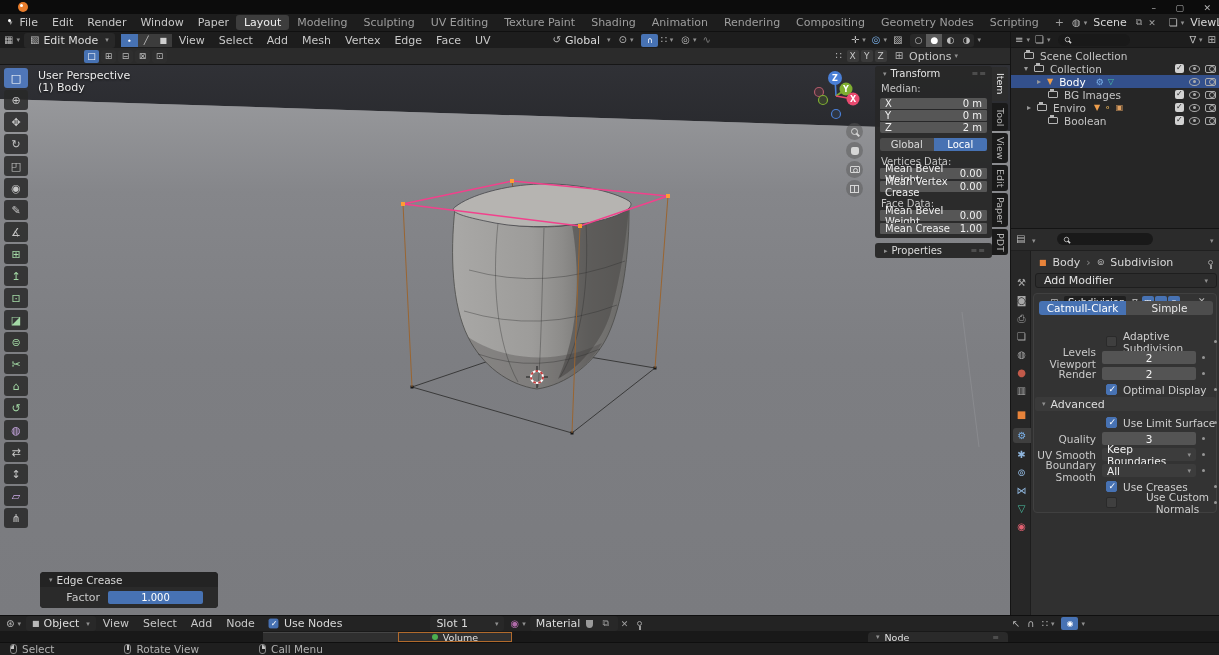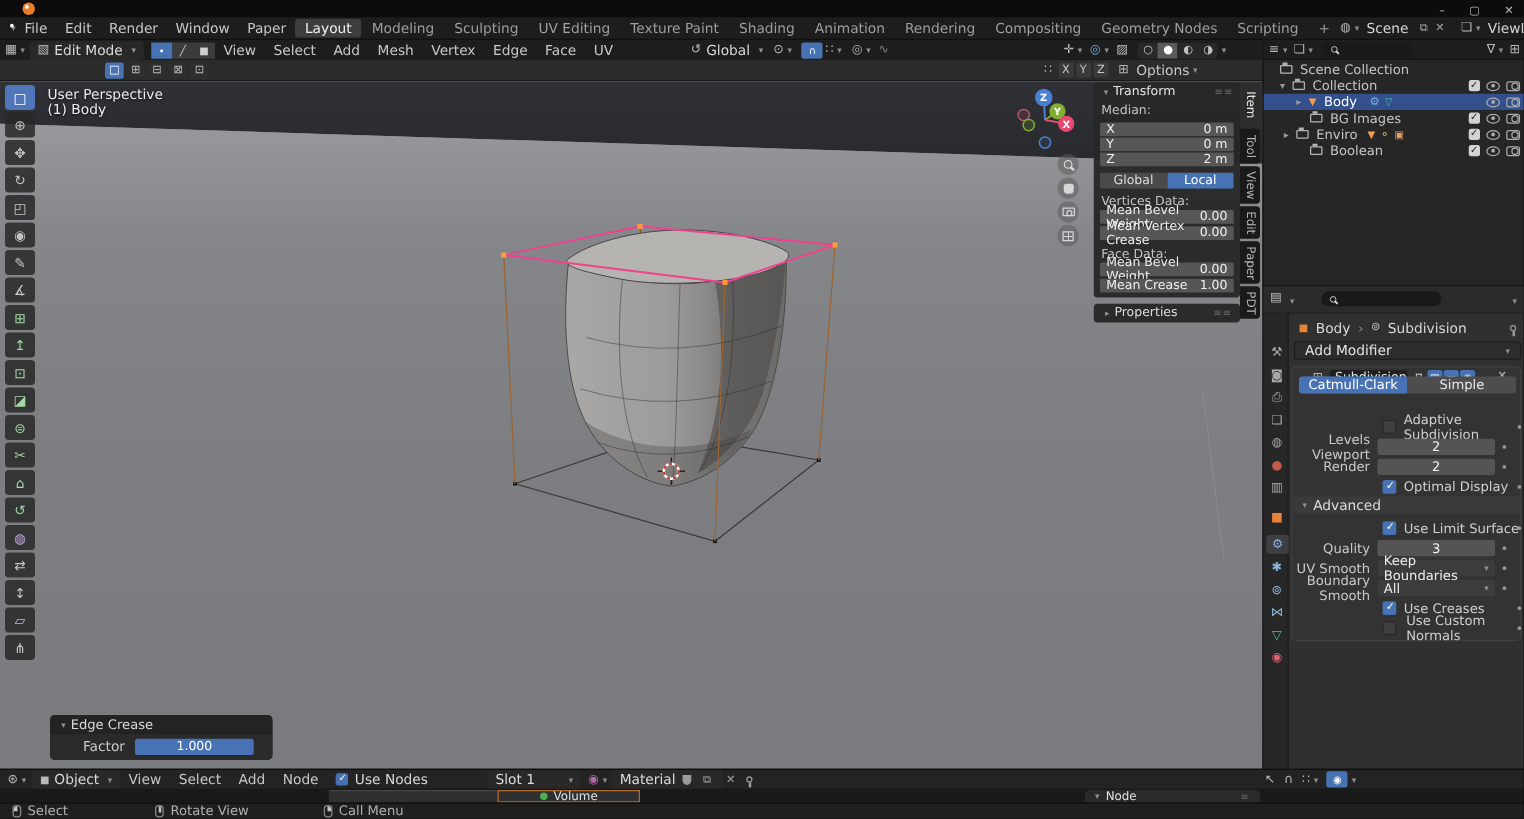--- a/index.html
+++ b/index.html
@@ -622,21 +622,21 @@
         </span>
         <span class="pdot"></span>
       </div>
       <div class="prow" style="left:72px;top:186px;">
         <span class="chk on"></span>
         <span style="margin-left:6px;">Use Creases</span>
         <span class="pdot" style="position:absolute;left:102px;"></span>
       </div>
       <div class="prow" style="left:72px;top:202px;">
         <span class="chk"></span>
-        <span style="margin-left:8px;">Use Custom Normals</span>
+        <span style="margin-left:22px;text-align:center;">Use Custom Normals</span>
         <span class="pdot" style="position:absolute;left:102px;"></span>
       </div>
     </div>
   </div>
 
   <div class="sheader">
     <span class="ico">⊛</span>
       <span class="cv">▾</span>
     <span class="dd" style="margin-left:5px;">
       <span class="ico" style="font-size:8px;">■</span>
@@ -644,21 +644,21 @@
         <span class="cv">▾</span>
     </span>
     <span class="hdr-menu">View</span>
     <span class="hdr-menu">Select</span>
     <span class="hdr-menu">Add</span>
     <span class="hdr-menu">Node</span>
     <span class="flex" style="margin-left:6px;">
       <span class="chk on" style="transform:scale(.9);"></span>
       <span style="margin-left:5px;color:#d8d8d8;">Use Nodes</span>
     </span>
-    <span class="dd" style="margin-left:48px;gap:24px;">
+    <span class="dd" style="margin-left:88px;gap:24px;">
       <span>Slot 1</span>
         <span class="cv">▾</span>
     </span>
     <span class="ico" style="margin-left:6px;color:#b06aa8;">◉</span>
       <span class="cv">▾</span>
     <span class="dd" style="margin-left:4px;gap:6px;">
       <span>Material</span>
       <span style="width:7px;height:8px;background:#9a9a9a;border-radius:0 0 50% 50%;display:inline-block;"></span>
       <span class="smallico">⧉</span>
     </span>

